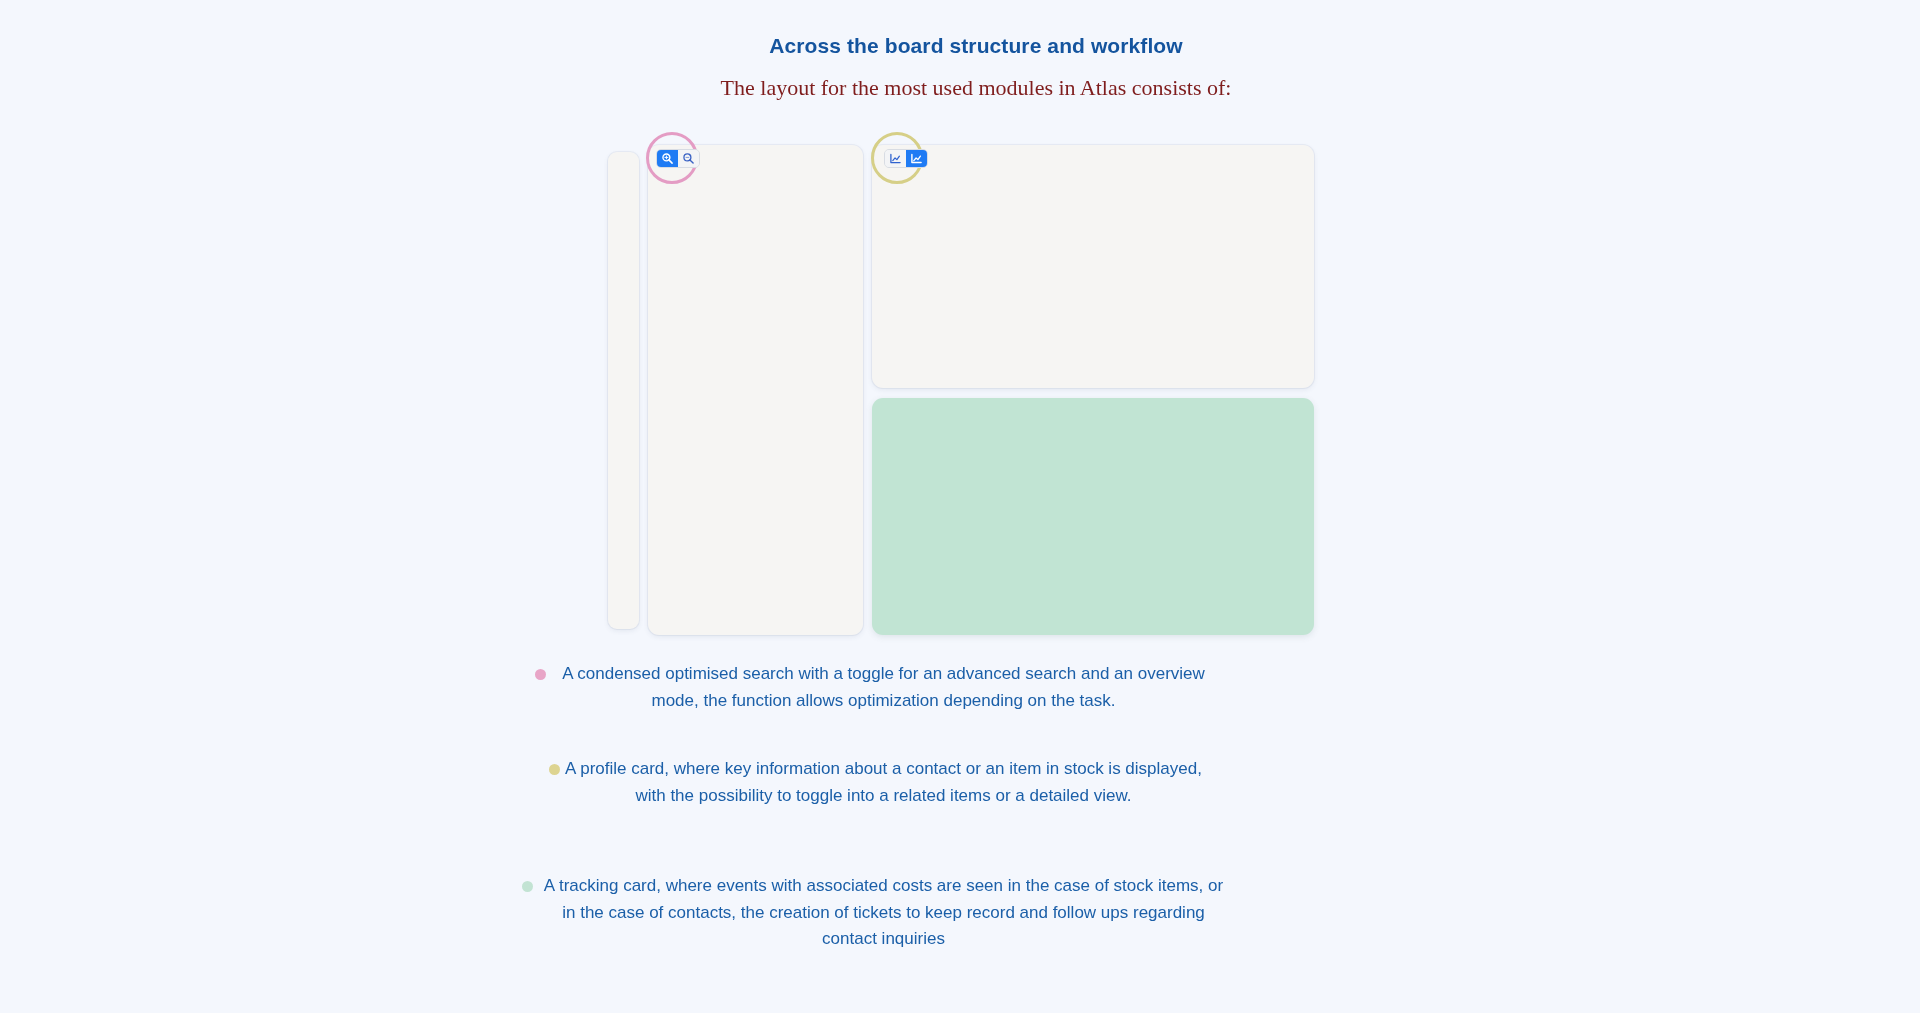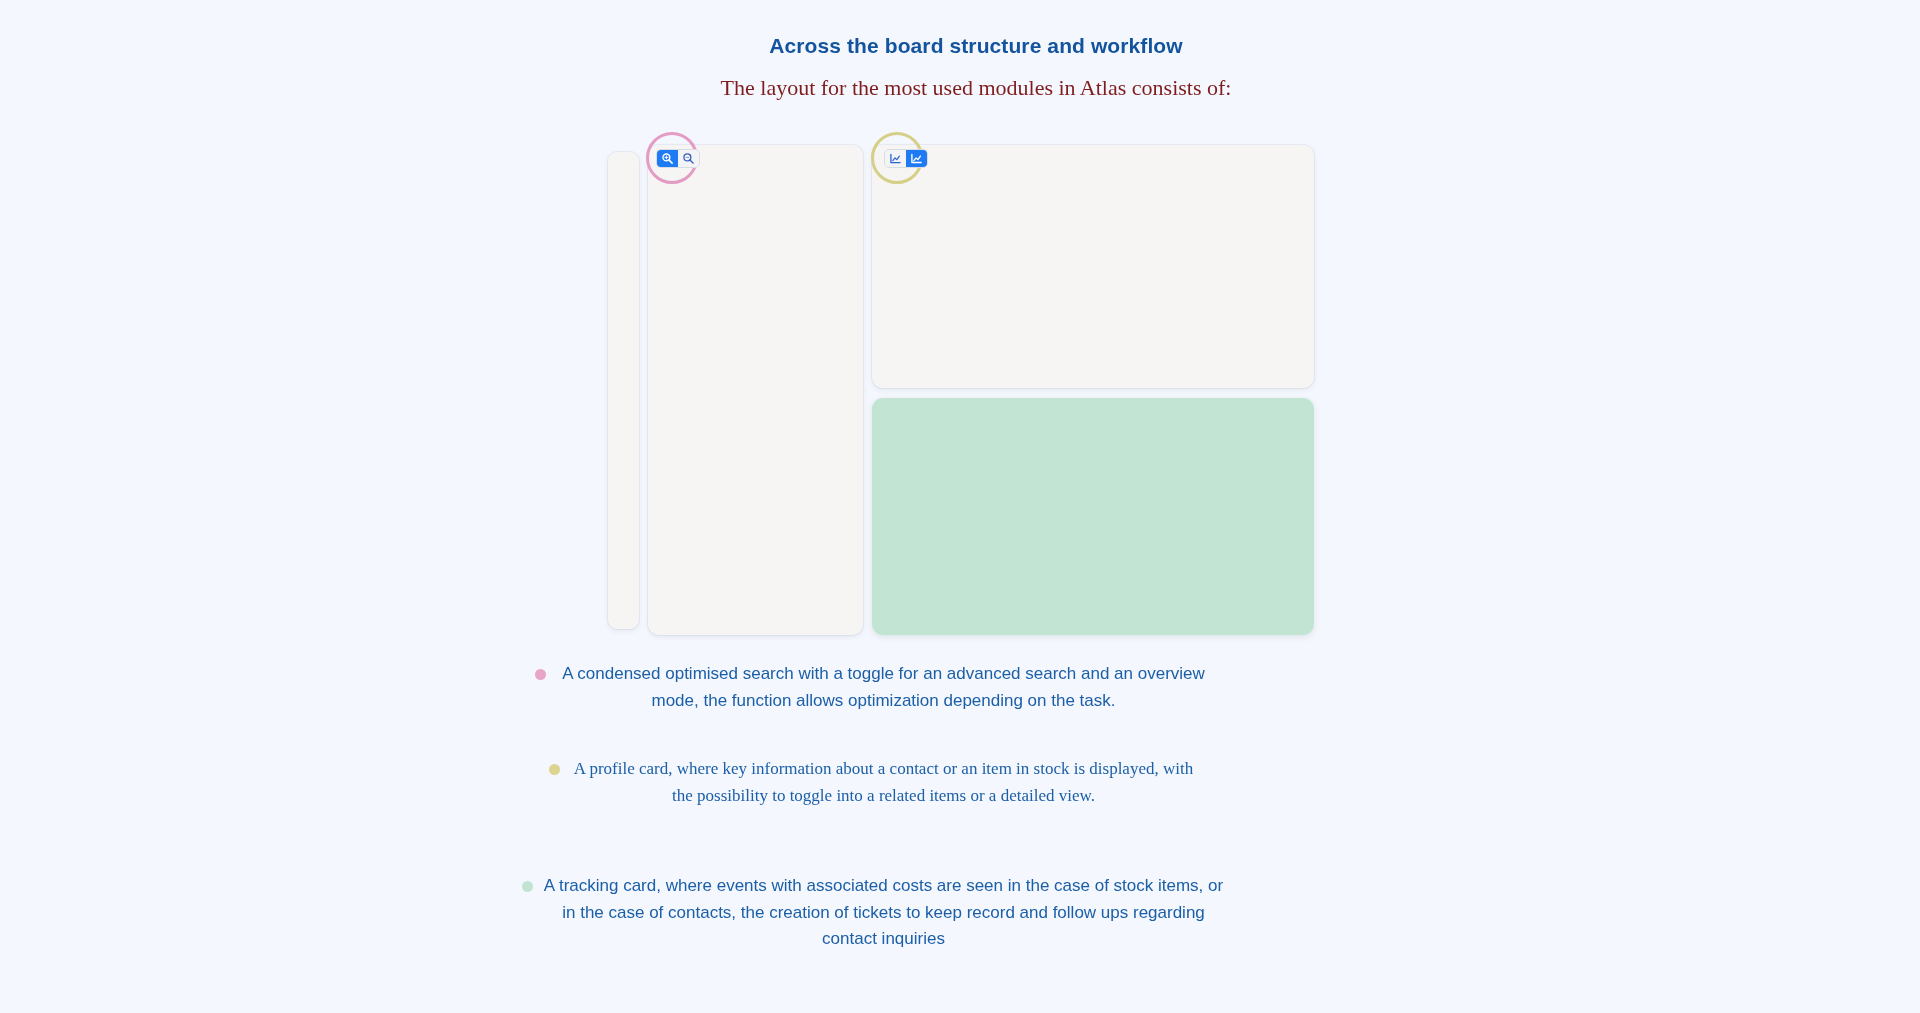--- a/index.html
+++ b/index.html
@@ -264,21 +264,21 @@
   <div class="legend">
 
     <div class="legend-item legend-item-1">
       <span class="legend-body">
         <span class="legend-dot dot-pink"></span>
         <span class="legend-text">A condensed optimised search with a toggle for an advanced search and an overview mode, the function allows optimization depending on the task.</span>
       </span>
     </div>
 
     <div class="legend-item legend-item-2">
-      <span class="legend-body" style="max-width:640px;font-family:Liberation Serif, serif;">
+      <span class="legend-body" style="max-width:640px;">
         <span class="legend-dot dot-olive"></span>
         <span class="legend-text">A profile card, where key information about a contact or an item in stock is displayed, with the possibility to toggle into a related items or a detailed view.</span>
       </span>
     </div>
 
     <div class="legend-item legend-item-3">
       <span class="legend-body" style="max-width:690px;">
         <span class="legend-dot dot-mint"></span>
         <span class="legend-text">A tracking card, where events with associated costs are seen in the case of stock items, or in the case of contacts, the creation of tickets to keep record and follow ups regarding contact inquiries</span>
       </span>

